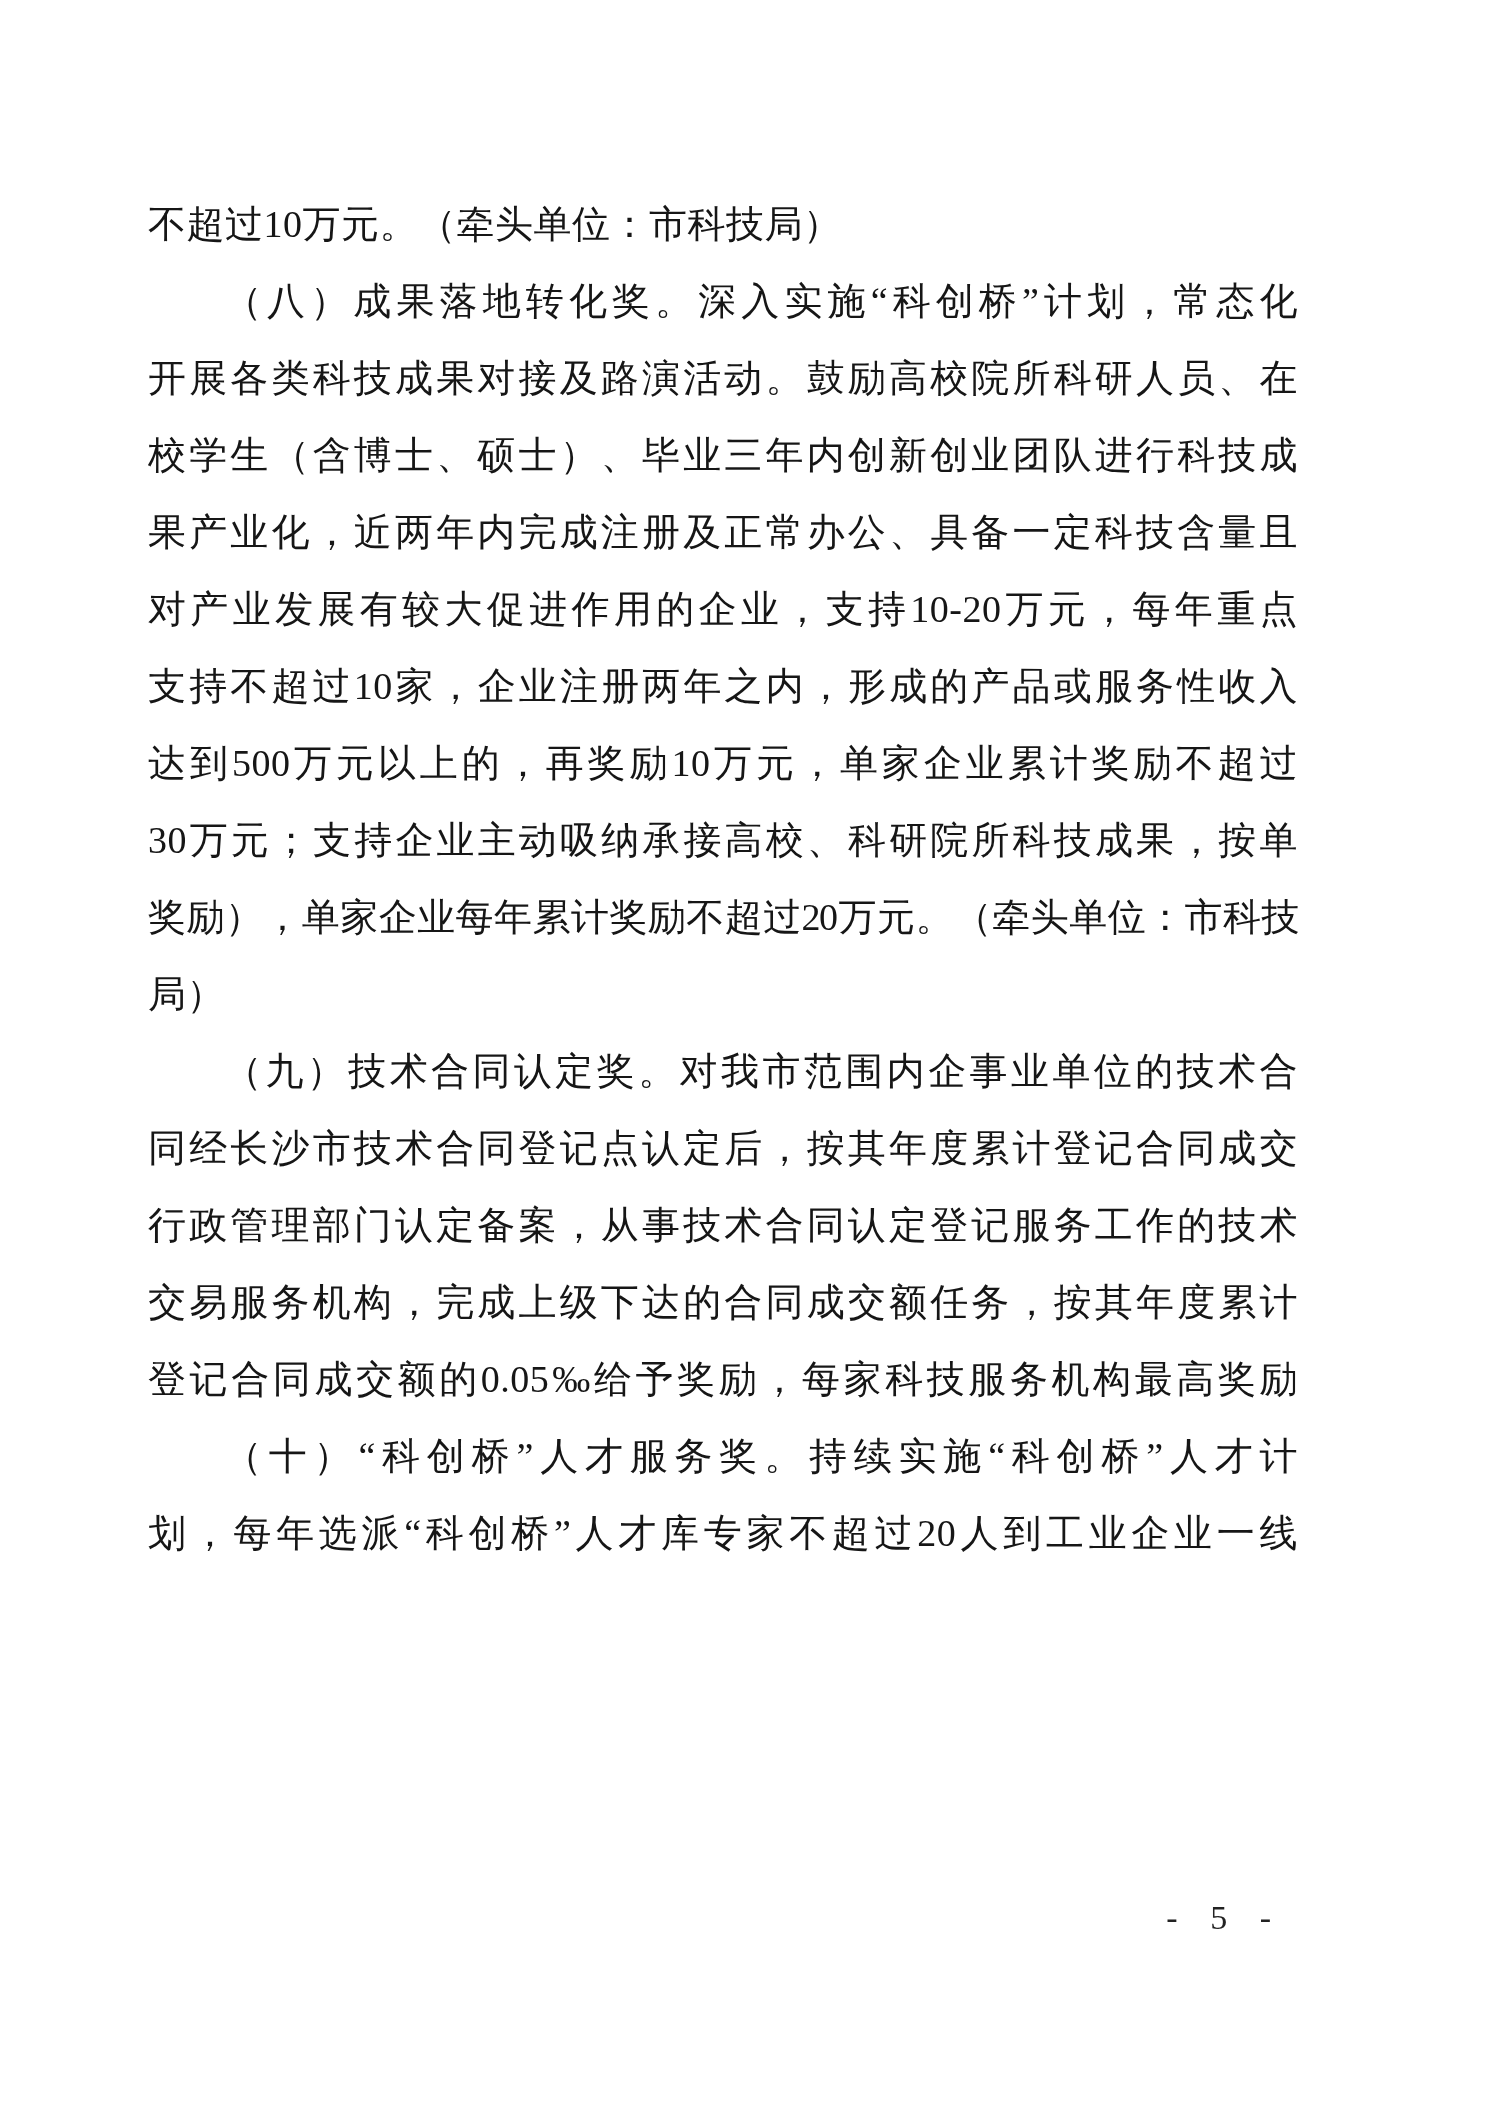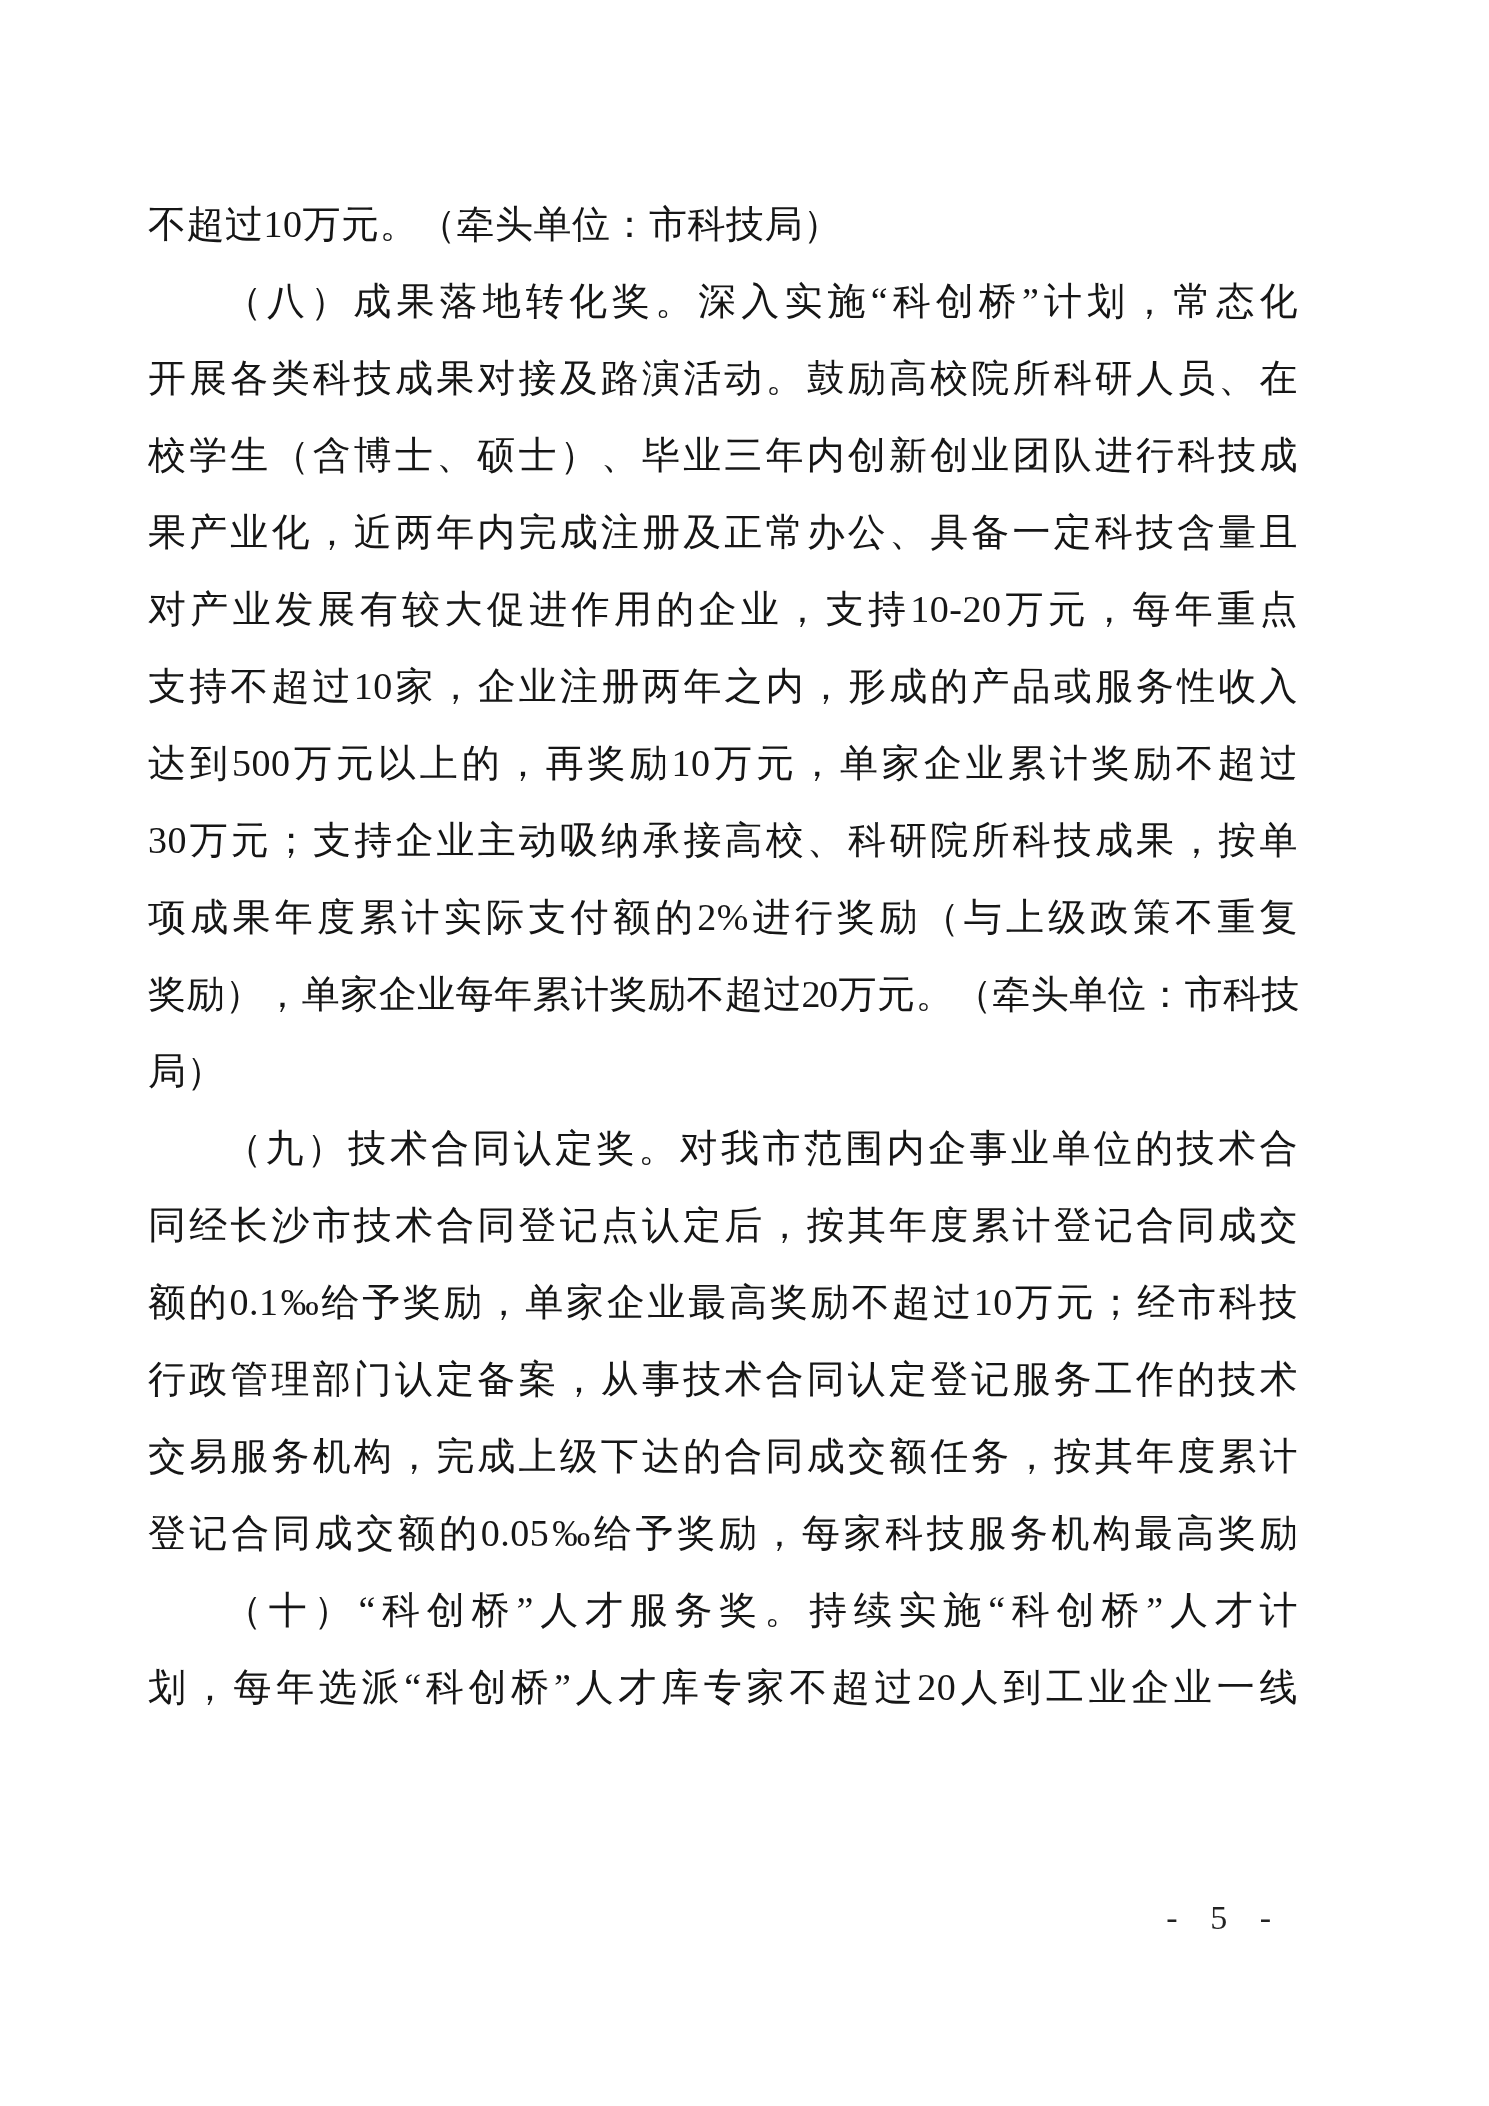--- a/index.html
+++ b/index.html
@@ -59,26 +59,24 @@
   <main class="text-block">
     <p class="line short">不超过10万元。（牵头单位：市科技局）</p>
     <p class="line indent">（八）成果落地转化奖。深入实施“科创桥”计划，常态化</p>
     <p class="line">开展各类科技成果对接及路演活动。鼓励高校院所科研人员、在</p>
     <p class="line">校学生（含博士、硕士）、毕业三年内创新创业团队进行科技成</p>
     <p class="line">果产业化，近两年内完成注册及正常办公、具备一定科技含量且</p>
     <p class="line">对产业发展有较大促进作用的企业，支持10-20万元，每年重点</p>
     <p class="line">支持不超过10家，企业注册两年之内，形成的产品或服务性收入</p>
     <p class="line">达到500万元以上的，再奖励10万元，单家企业累计奖励不超过</p>
     <p class="line">30万元；支持企业主动吸纳承接高校、科研院所科技成果，按单</p>
-    <p class="line">项成果年度累计实际支付额的2%进行奖励（与上级政策不重复</p>
     <p class="line tight">奖励），单家企业每年累计奖励不超过20万元。（牵头单位：市科技</p>
     <p class="line short">局）</p>
     <p class="line indent">（九）技术合同认定奖。对我市范围内企事业单位的技术合</p>
     <p class="line">同经长沙市技术合同登记点认定后，按其年度累计登记合同成交</p>
-    <p class="line">额的0.1‰给予奖励，单家企业最高奖励不超过10万元；经市科技</p>
     <p class="line">行政管理部门认定备案，从事技术合同认定登记服务工作的技术</p>
     <p class="line">交易服务机构，完成上级下达的合同成交额任务，按其年度累计</p>
     <p class="line">登记合同成交额的0.05‰给予奖励，每家科技服务机构最高奖励</p>
     <p class="line indent">（十）“科创桥”人才服务奖。持续实施“科创桥”人才计</p>
     <p class="line">划，每年选派“科创桥”人才库专家不超过20人到工业企业一线</p>
   </main>
 
   <div class="page-number">- 5 -</div>
 
 </div>

